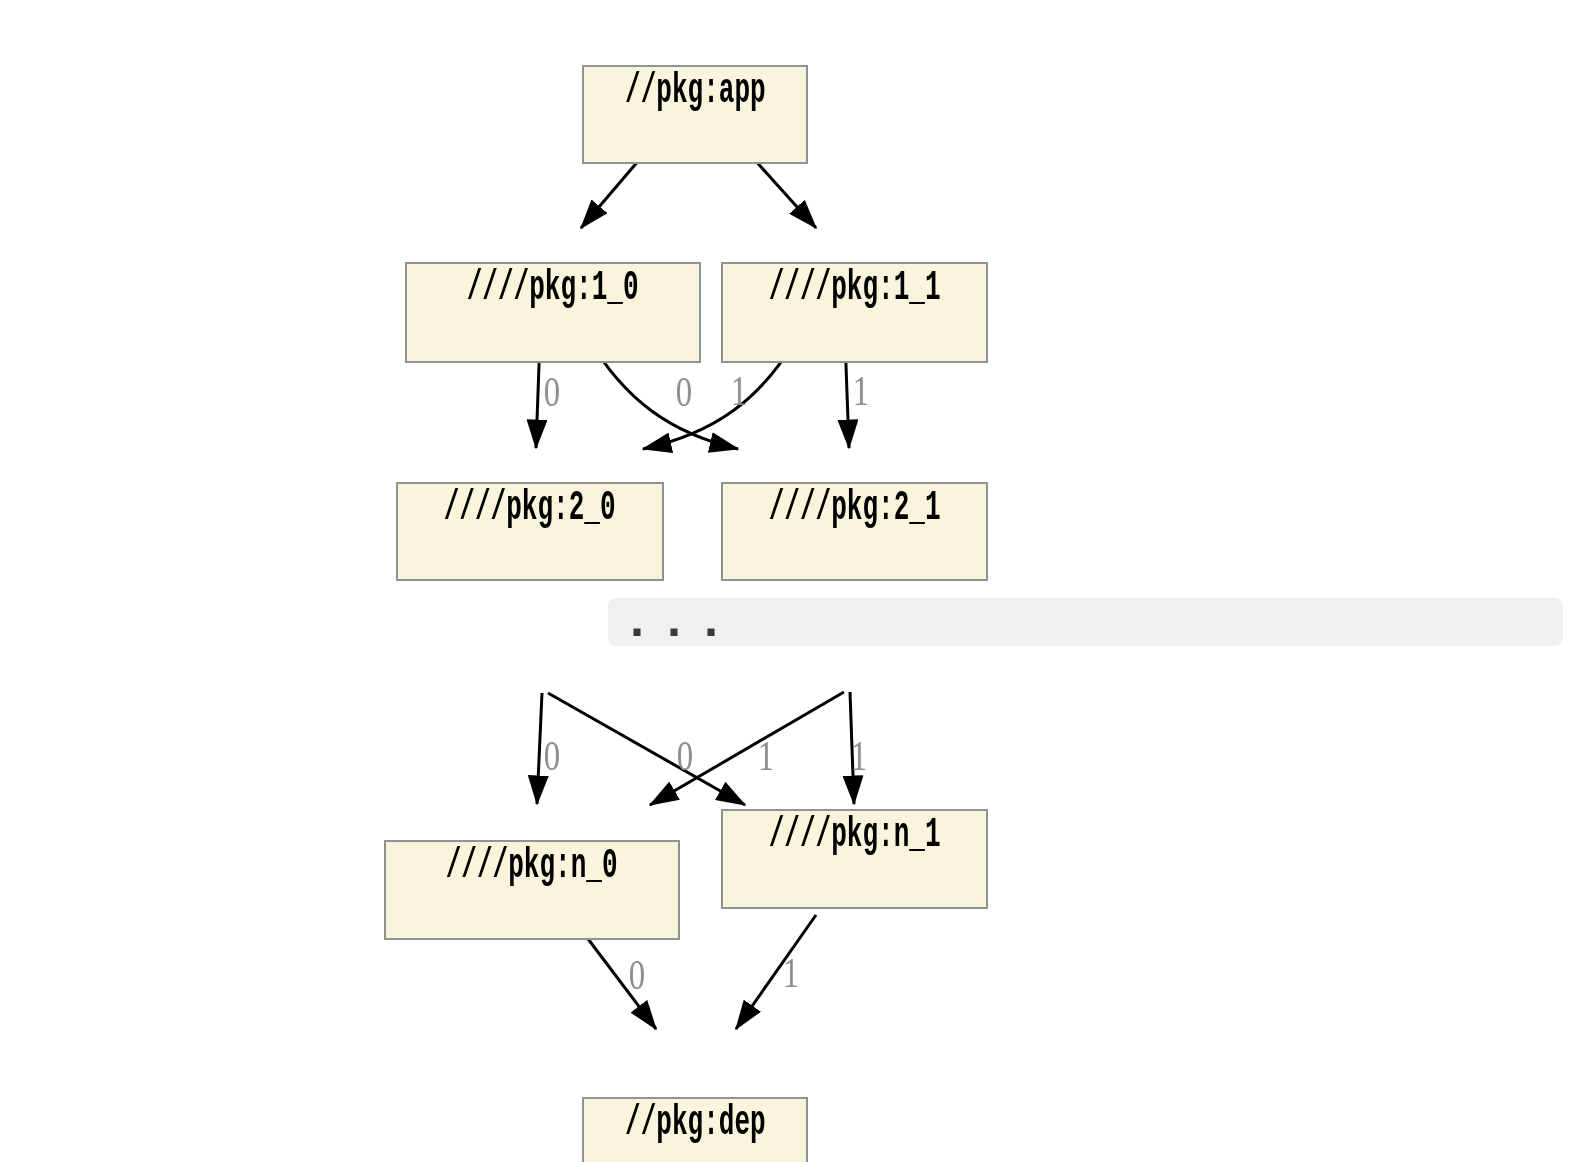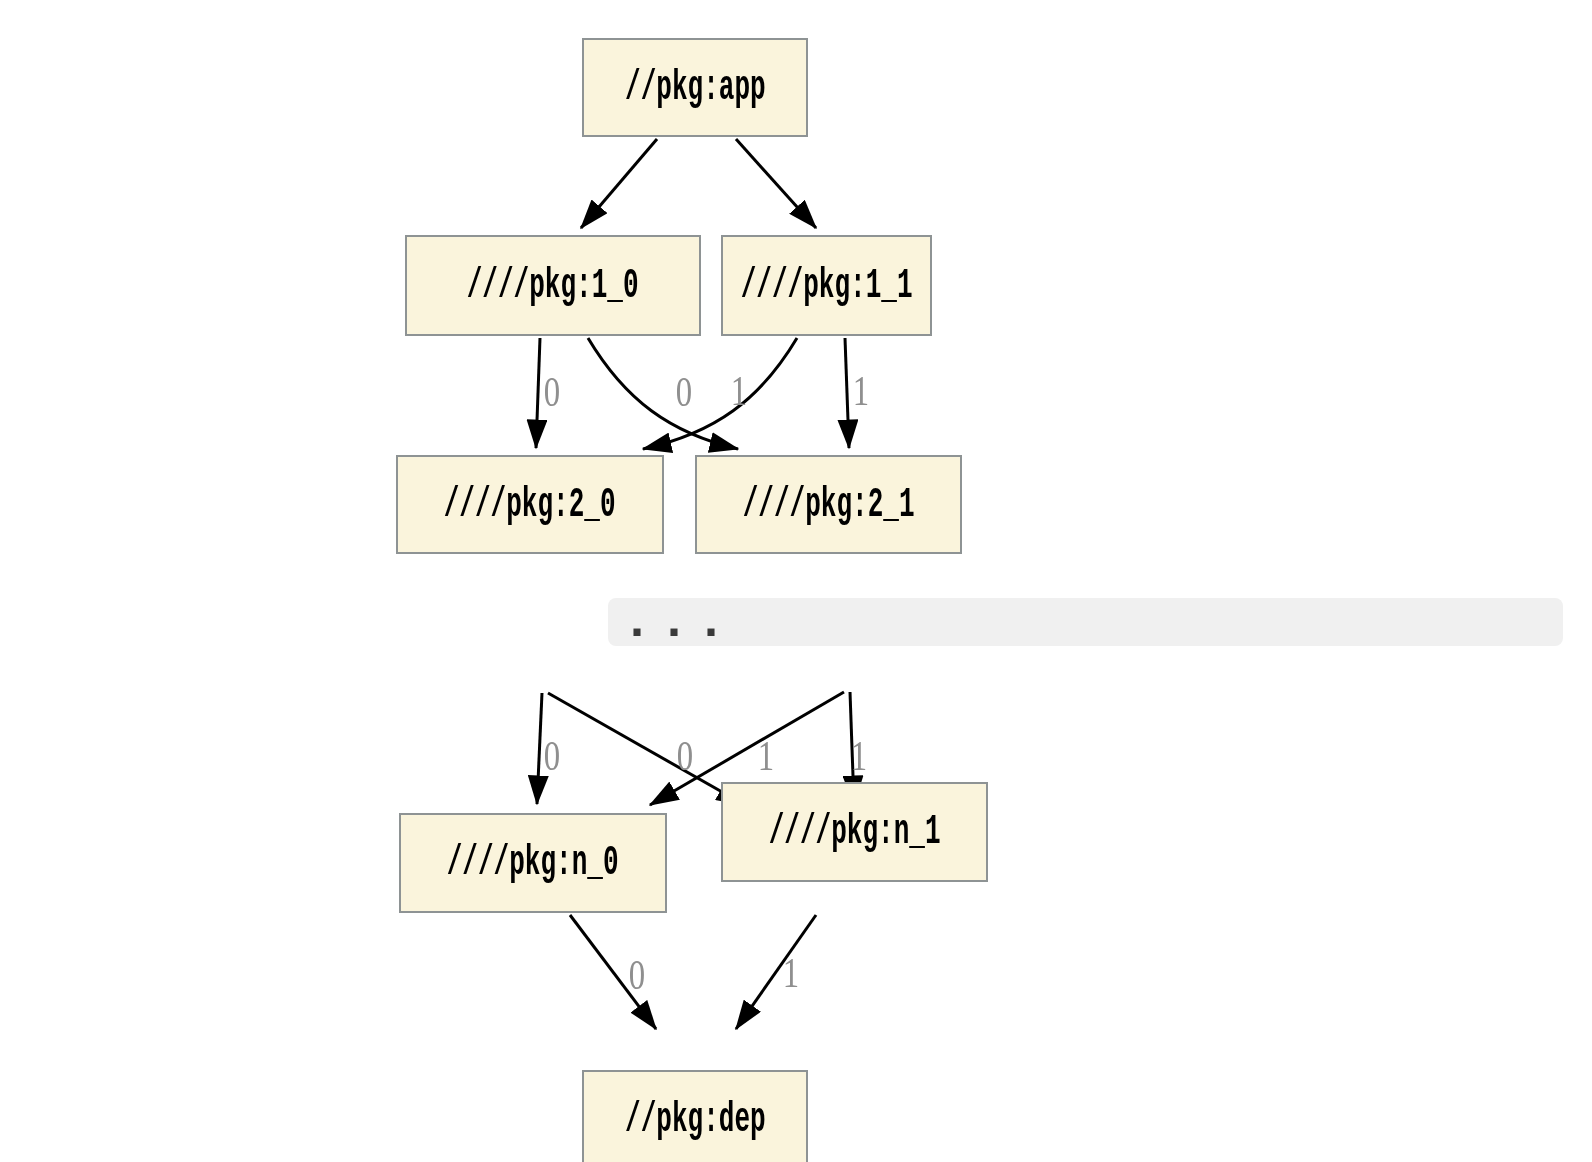--- a/index.html
+++ b/index.html
@@ -28,22 +28,23 @@
   #arrowhead path {
     fill: var(--edge, #000000);
     stroke: none;
   }
   .node {
     position: absolute;
     box-sizing: border-box;
     background: var(--node-fill, #faf4dc);
     border: 2px solid var(--node-border, #8e9394);
     display: flex;
-    align-items: center;
+    align-items: flex-start;
     justify-content: center;
+    margin-top: 27px;
   }
   .node-label {
     font-family: "Liberation Mono", monospace;
     font-weight: bold;
     font-size: 42px;
     color: #000000;
     white-space: nowrap;
     transform: scaleX(0.62);
     transform-origin: center;
   }
@@ -108,33 +109,33 @@
   </svg>
 
   <div class="node" style="left:582px; top:38px; width:226px; height:99px;">
     <span class="node-label">//pkg:app</span>
   </div>
 
   <div class="node" style="left:405px; top:235px; width:296px; height:101px;">
     <span class="node-label">////pkg:1_0</span>
   </div>
 
-  <div class="node" style="left:721px; top:235px; width:211px; height:101px;">
+  <div class="node" style="left:721px; top:235px; width:267px; height:101px;">
     <span class="node-label">////pkg:1_1</span>
   </div>
 
   <div class="node" style="left:396px; top:455px; width:268px; height:99px;">
     <span class="node-label">////pkg:2_0</span>
   </div>
 
-  <div class="node" style="left:695px; top:455px; width:267px; height:99px;">
+  <div class="node" style="left:721px; top:455px; width:267px; height:99px;">
     <span class="node-label">////pkg:2_1</span>
   </div>
 
-  <div class="node" style="left:399px; top:813px; width:268px; height:100px;">
+  <div class="node" style="left:384px; top:813px; width:296px; height:100px;">
     <span class="node-label">////pkg:n_0</span>
   </div>
 
   <div class="node" style="left:721px; top:782px; width:267px; height:100px;">
     <span class="node-label">////pkg:n_1</span>
   </div>
 
   <div class="node" style="left:582px; top:1070px; width:226px; height:99px;">
     <span class="node-label">//pkg:dep</span>
   </div>

